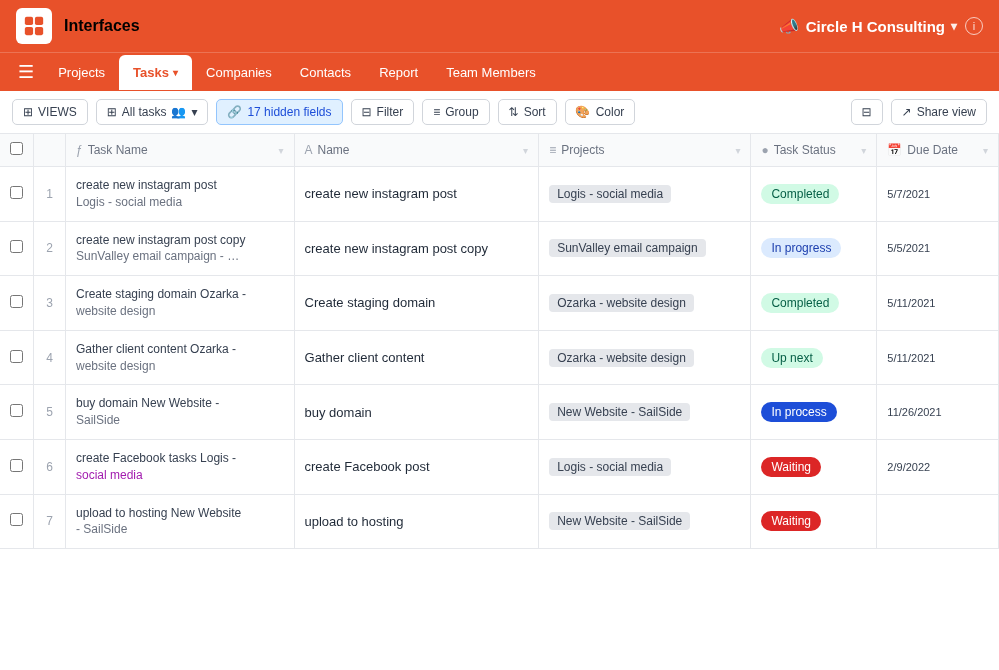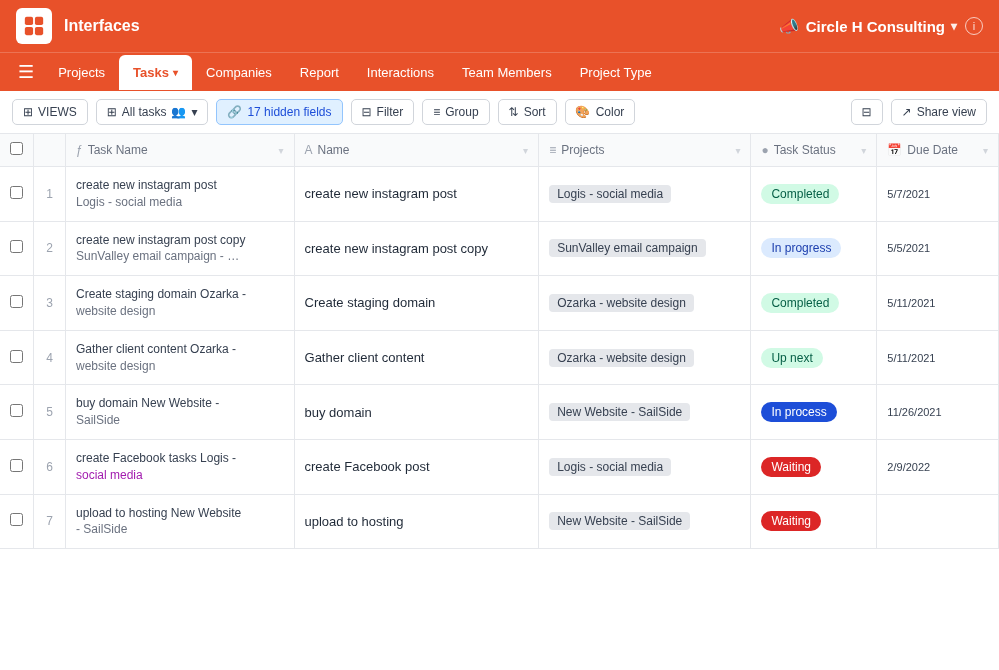--- a/index.html
+++ b/index.html
@@ -16,21 +16,21 @@
     .logo-icon {
       width: 36px; height: 36px;
       background: #fff;
       border-radius: 6px;
       display: flex; align-items: center; justify-content: center;
       margin-right: 12px;
       flex-shrink: 0;
     }
     .logo-icon svg { width: 22px; height: 22px; }
     .app-title {
-      color: #ffffff;
+      color: #000000;
       font-size: 16px;
       font-weight: 600;
       margin-right: auto;
     }
     .workspace-name {
       color: #fff;
       font-size: 15px;
       font-weight: 600;
       display: flex;
       align-items: center;
@@ -229,30 +229,27 @@
     <span>Projects</span>
   </div>
   <div class="nav-item active">
     <span>Tasks</span>
     <span class="dropdown-arrow">▾</span>
   </div>
   <div class="nav-item">
     <span>Companies</span>
   </div>
   <div class="nav-item">
+    <span>Contacts</span>
+  </div>
+  <div class="nav-item">
     <span>Report</span>
-  </div>
-  <div class="nav-item">
-    <span>Interactions</span>
   </div>
   <div class="nav-item">
     <span>Team Members</span>
-  </div>
-  <div class="nav-item">
-    <span>Project Type</span>
   </div>
 </div>
 
 <div class="toolbar">
   <button class="toolbar-btn views-btn">
     <span>⊞</span>
     <span>VIEWS</span>
   </button>
   <button class="toolbar-btn all-tasks-btn">
     <span>⊞</span>

